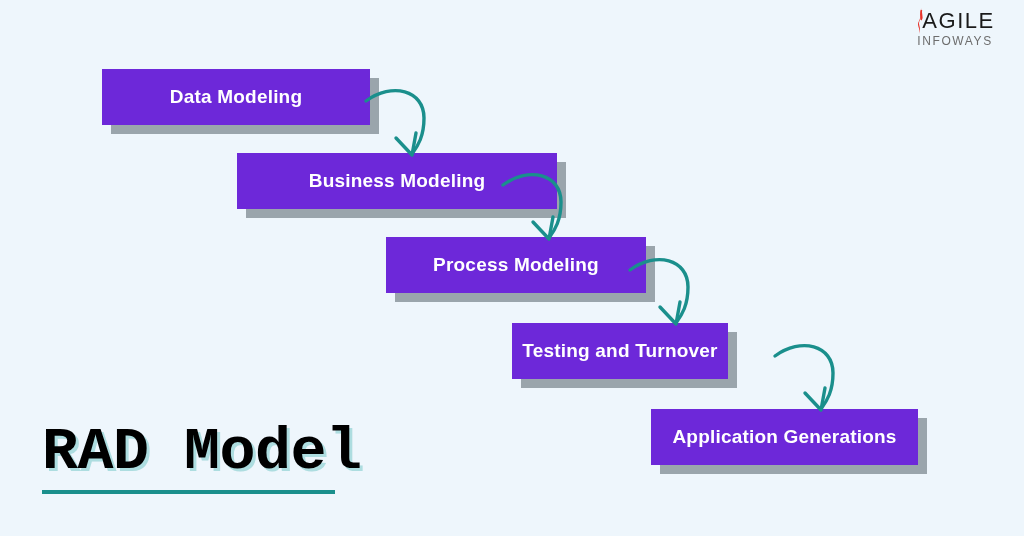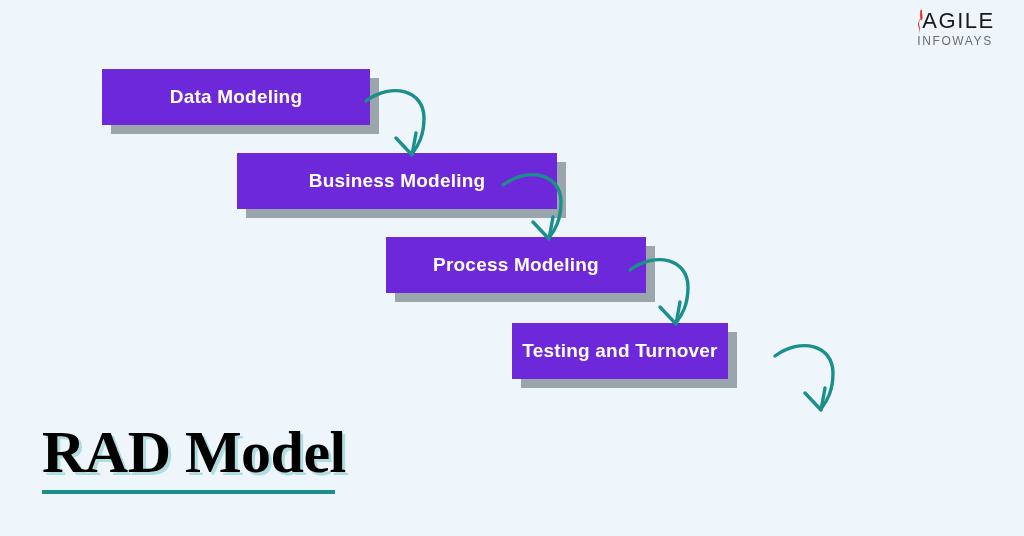--- a/index.html
+++ b/index.html
@@ -88,21 +88,21 @@
   }
 
   
   #title-block {
     position: absolute;
     left: 42px;
     top: 420px;
     width: 330px;
   }
   #title-text {
-    font-family: Liberation Serif, serif;
+    font-family: Liberation Mono, monospace;
     font-weight: bold;
     font-size: 60px;
     line-height: 64px;
     color: #000000;
     letter-spacing: -0.5px;
     text-shadow: 3px 3px 0 rgba(120,200,200,0.55);
     margin: 0;
   }
   #title-rule {
     margin-top: 6px;
@@ -136,20 +136,23 @@
   </div>
 
   <div class="node" style="left:386px; top:237px; width:260px; height:56px;">
     <span>Process Modeling</span>
   </div>
 
   <div class="node" style="left:512px; top:323px; width:216px; height:56px;">
     <span>Testing and Turnover</span>
   </div>
 
+  <div class="node" style="left:651px; top:409px; width:267px; height:56px;">
+    <span>Application Generations</span>
+  </div>
 
   <div class="arrow" style="left:366px; top:80px; width:90px; height:80px;">
     <svg viewBox="0 0 90 80" width="90" height="80">
       <path d="M0 21 C26 2, 58 10, 58 38 C58 56, 52 66, 46 74"></path>
       <path d="M30 58 L46 75 L50 53"></path>
     </svg>
   </div>
 
   <div class="arrow" style="left:503px; top:164px; width:90px; height:80px;">
     <svg viewBox="0 0 90 80" width="90" height="80">

